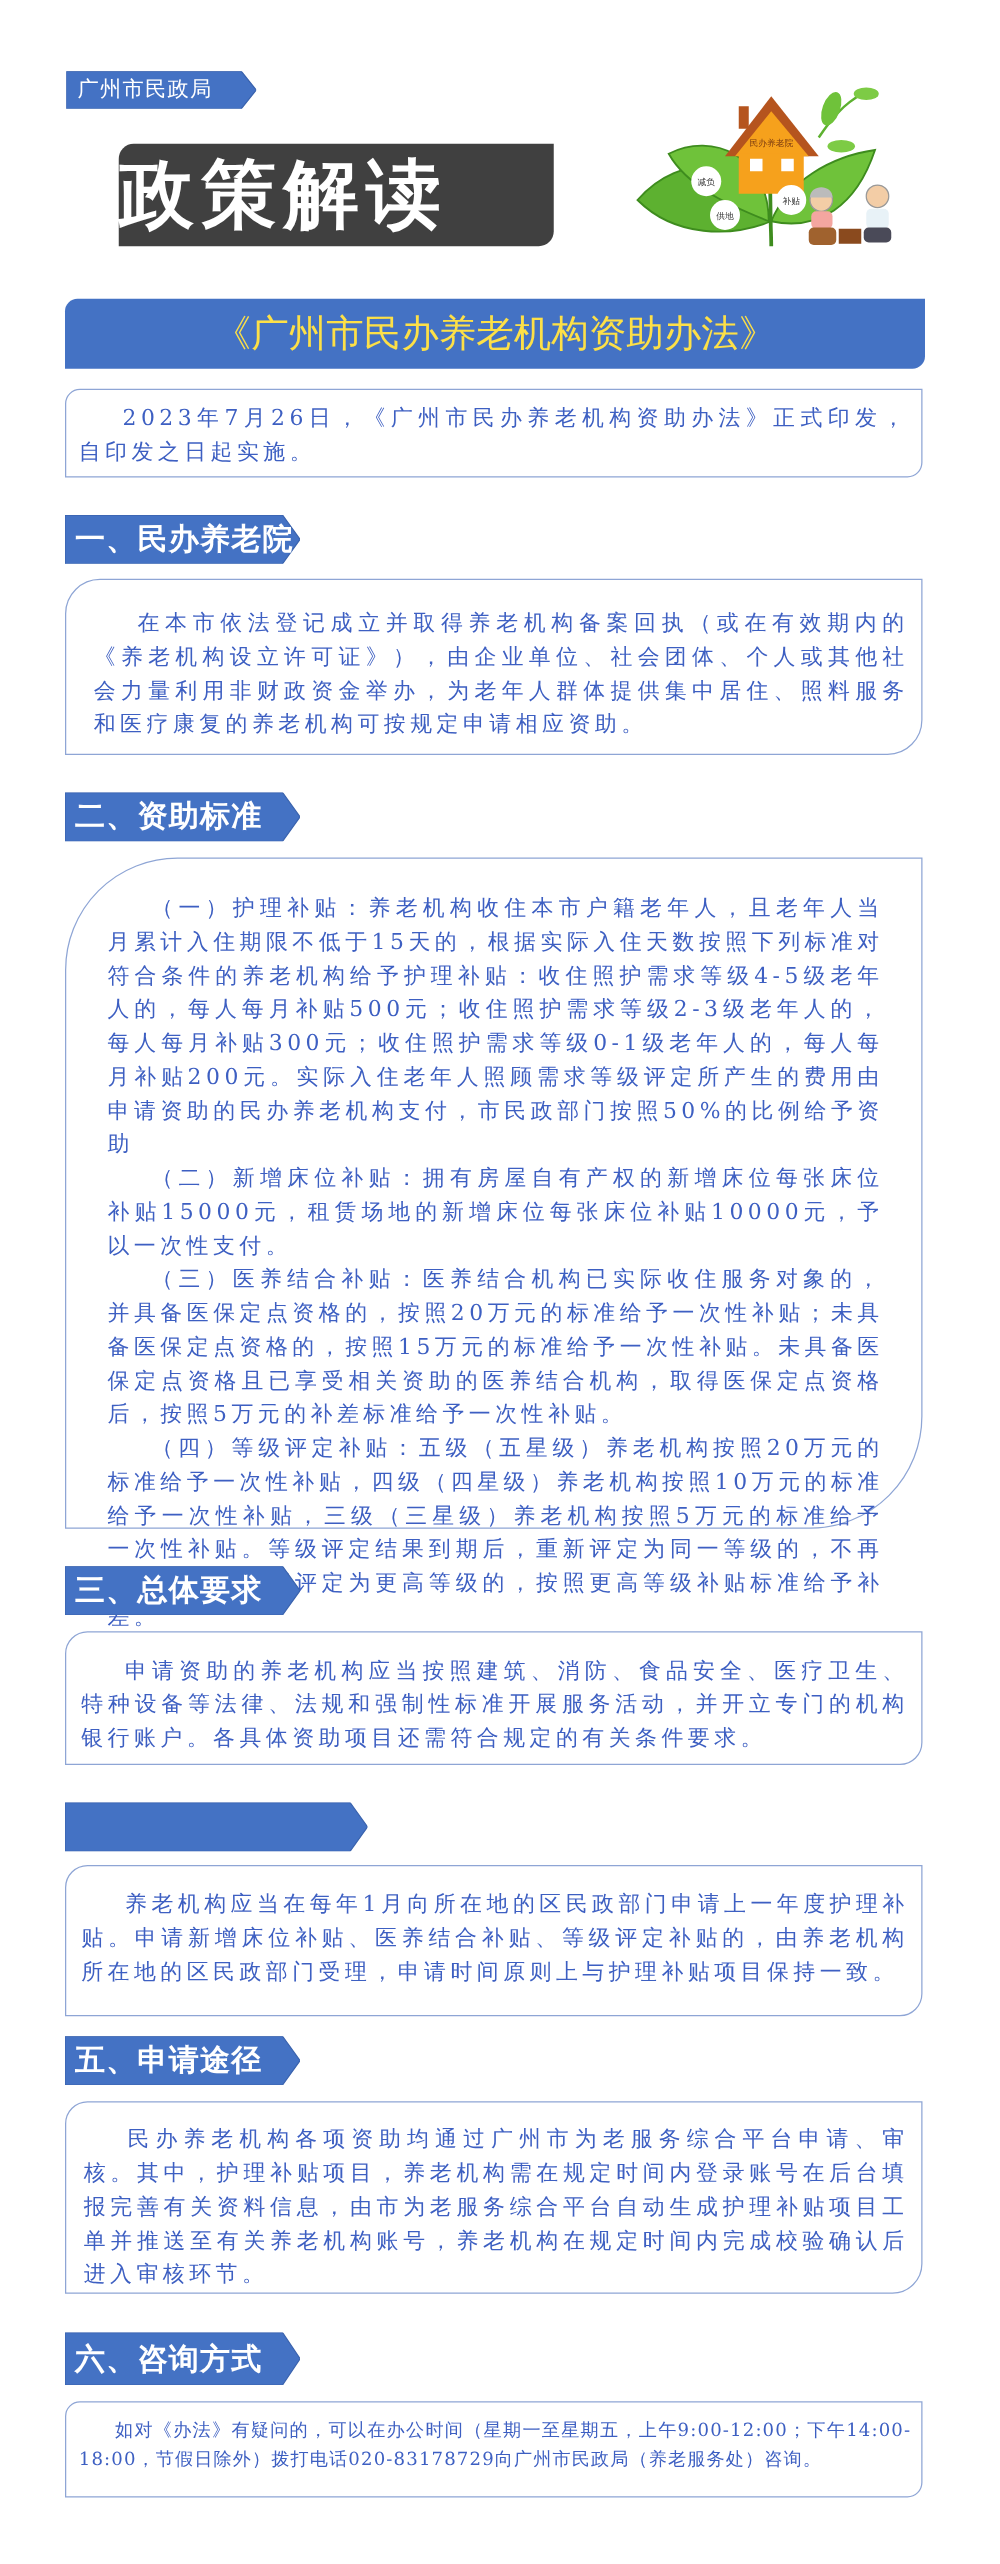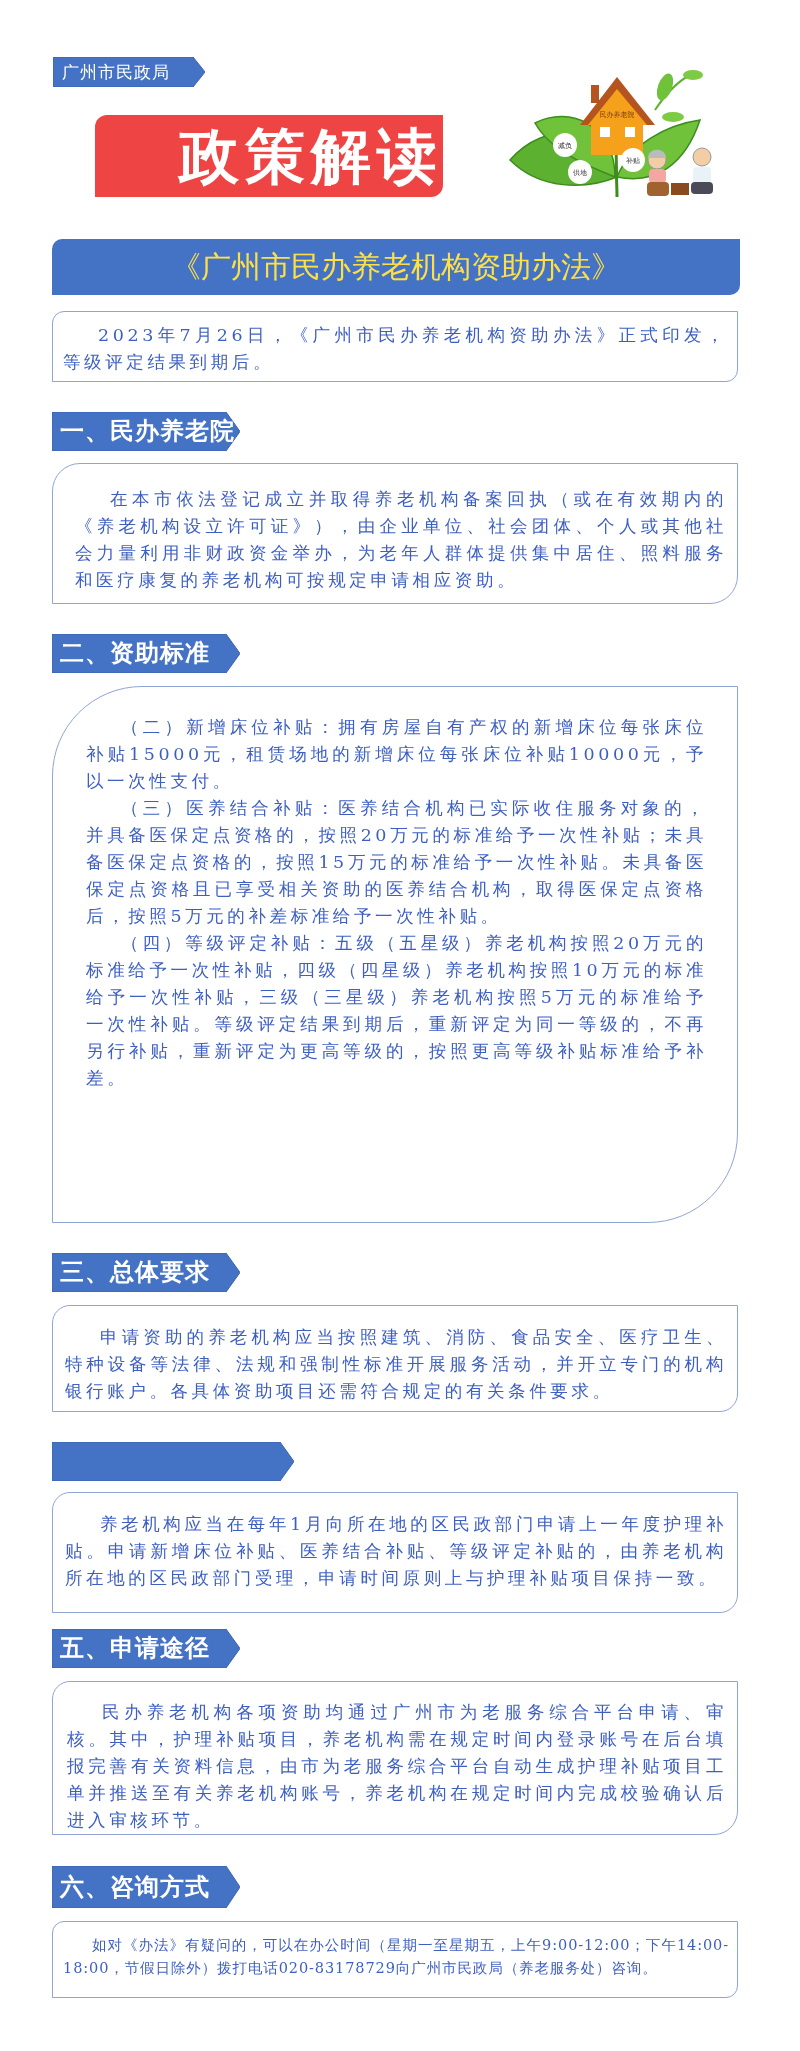--- a/index.html
+++ b/index.html
@@ -7,22 +7,22 @@
          font-family: "DejaVu Serif", "Liberation Serif", serif; }
   .abs { position: absolute; }
 
   
   .org-badge { left: 53px; top: 57px; height: 30px; width: 152px; }
   .org-badge svg { position: absolute; left: 0; top: 0; }
   .org-badge span { position: absolute; left: 9px; top: 4px; color: #fff; font-family: "DejaVu Sans", sans-serif;
                     font-size: 17px; line-height: 22px; letter-spacing: 1px; }
 
   
-  .banner { left: 95px; top: 115px; width: 348px; height: 82px; background: #ef4444;
-            border-radius: 12px 0 12px 0; display: flex; align-items: center; justify-content: flex-end; }
+  .banner { left: 95px; top: 115px; width: 348px; height: 82px; background: #404040;
+            border-radius: 12px 0 12px 0; display: flex; align-items: center; justify-content: flex-start; }
   .banner span { color: #fff; font-family: "DejaVu Sans", sans-serif; font-weight: bold; font-size: 60px;
                  letter-spacing: 6px; line-height: 82px; }
 
   
   .illus { left: 505px; top: 65px; width: 225px; height: 140px; }
 
   
   .title-bar { left: 52px; top: 239px; width: 688px; height: 56px; background: #4472C4;
                border-radius: 10px 0 10px 0; display: flex; align-items: center; justify-content: center; }
   .title-bar span { color: #fde047; font-family: "DejaVu Sans", sans-serif; font-size: 30px; letter-spacing: 0px; }
@@ -91,40 +91,41 @@
     <rect x="188" y="102" width="18" height="16" rx="4" fill="#E8F2F7"></rect>
     <rect x="186" y="117" width="22" height="12" rx="4" fill="#4A4A58"></rect>
   </svg>
 </div>
 
 <div class="abs title-bar">
   <span>《广州市民办养老机构资助办法》</span>
 </div>
 
 <div class="abs box" style="top:311px;height:71px;border-radius:12px 0 12px 0;padding:10px 10px 0 10px;">
-  <p>2023年7月26日，《广州市民办养老机构资助办法》正式印发，等级评定结果到期后。</p>
+  <p>2023年7月26日，《广州市民办养老机构资助办法》正式印发，自印发之日起实施。</p>
 </div>
 
 <div class="abs sec-header" style="top:412px;width:188px;">
   <svg width="188" height="39">
       <polygon points="0,0 174,0 188,19.5 174,39 0,39" fill="#4472C4" stroke="#3A63AE"></polygon>
     </svg>
   <span>一、民办养老院</span>
 </div>
 <div class="abs box" style="top:463px;height:141px;border-radius:28px 0 28px 0;padding:22px 10px 0 22px;">
   <p>在本市依法登记成立并取得养老机构备案回执（或在有效期内的《养老机构设立许可证》），由企业单位、社会团体、个人或其他社会力量利用非财政资金举办，为老年人群体提供集中居住、照料服务和医疗康复的养老机构可按规定申请相应资助。</p>
 </div>
 
 <div class="abs sec-header" style="top:634px;width:188px;">
   <svg width="188" height="39">
       <polygon points="0,0 174,0 188,19.5 174,39 0,39" fill="#4472C4" stroke="#3A63AE"></polygon>
     </svg>
   <span>二、资助标准</span>
 </div>
 <div class="abs box" style="top:686px;height:537px;border-radius:90px 0 90px 0;padding:27px 30px 0 33px;">
+  <p>（一）护理补贴：养老机构收住本市户籍老年人，且老年人当月累计入住期限不低于15天的，根据实际入住天数按照下列标准对符合条件的养老机构给予护理补贴：收住照护需求等级4-5级老年人的，每人每月补贴500元；收住照护需求等级2-3级老年人的，每人每月补贴300元；收住照护需求等级0-1级老年人的，每人每月补贴200元。实际入住老年人照顾需求等级评定所产生的费用由申请资助的民办养老机构支付，市民政部门按照50%的比例给予资助</p>
   <p>（二）新增床位补贴：拥有房屋自有产权的新增床位每张床位补贴15000元，租赁场地的新增床位每张床位补贴10000元，予以一次性支付。</p>
   <p>（三）医养结合补贴：医养结合机构已实际收住服务对象的，并具备医保定点资格的，按照20万元的标准给予一次性补贴；未具备医保定点资格的，按照15万元的标准给予一次性补贴。未具备医保定点资格且已享受相关资助的医养结合机构，取得医保定点资格后，按照5万元的补差标准给予一次性补贴。</p>
   <p>（四）等级评定补贴：五级（五星级）养老机构按照20万元的标准给予一次性补贴，四级（四星级）养老机构按照10万元的标准给予一次性补贴，三级（三星级）养老机构按照5万元的标准给予一次性补贴。等级评定结果到期后，重新评定为同一等级的，不再另行补贴，重新评定为更高等级的，按照更高等级补贴标准给予补差。</p>
 </div>
 
 <div class="abs sec-header" style="top:1253px;width:188px;">
   <svg width="188" height="39">
       <polygon points="0,0 174,0 188,19.5 174,39 0,39" fill="#4472C4" stroke="#3A63AE"></polygon>
     </svg>
   <span>三、总体要求</span>

